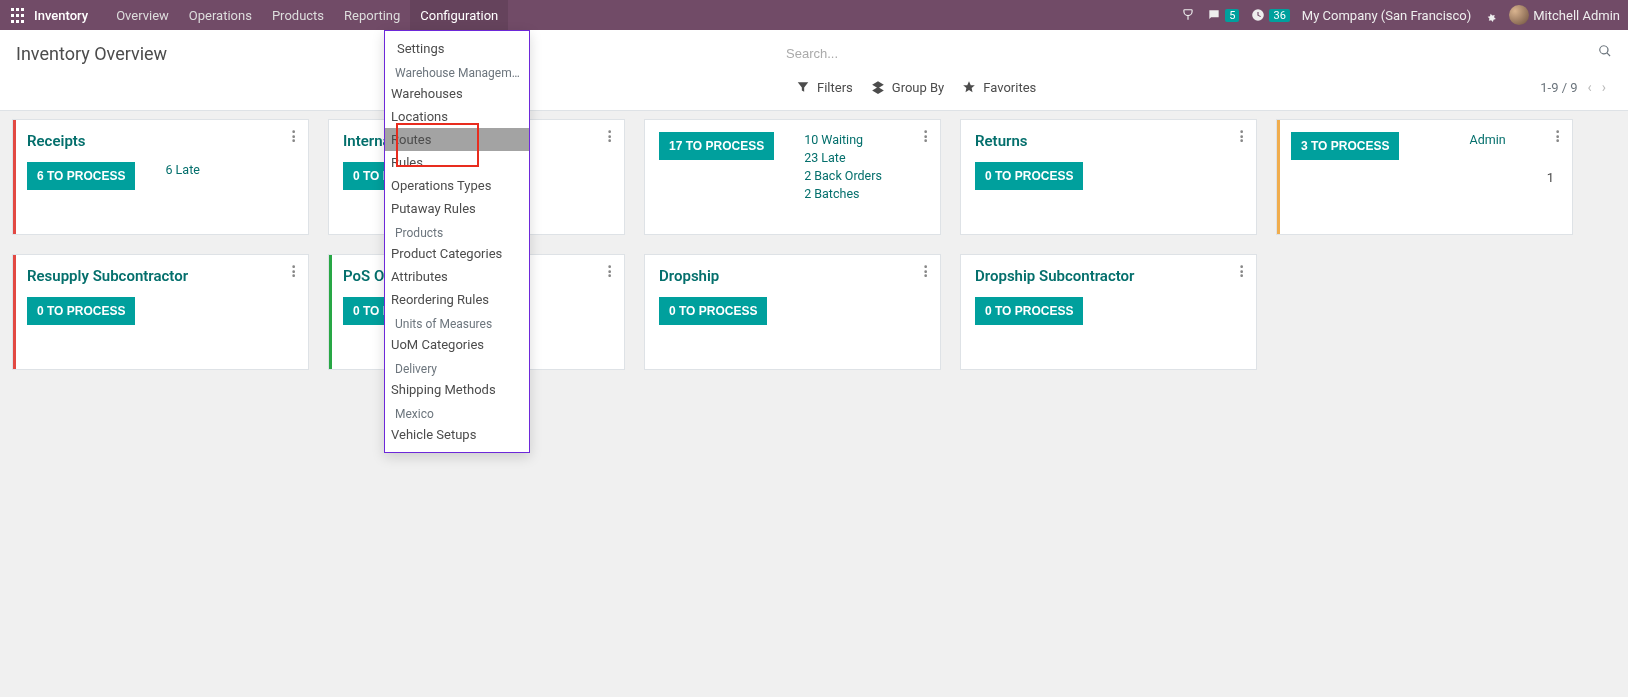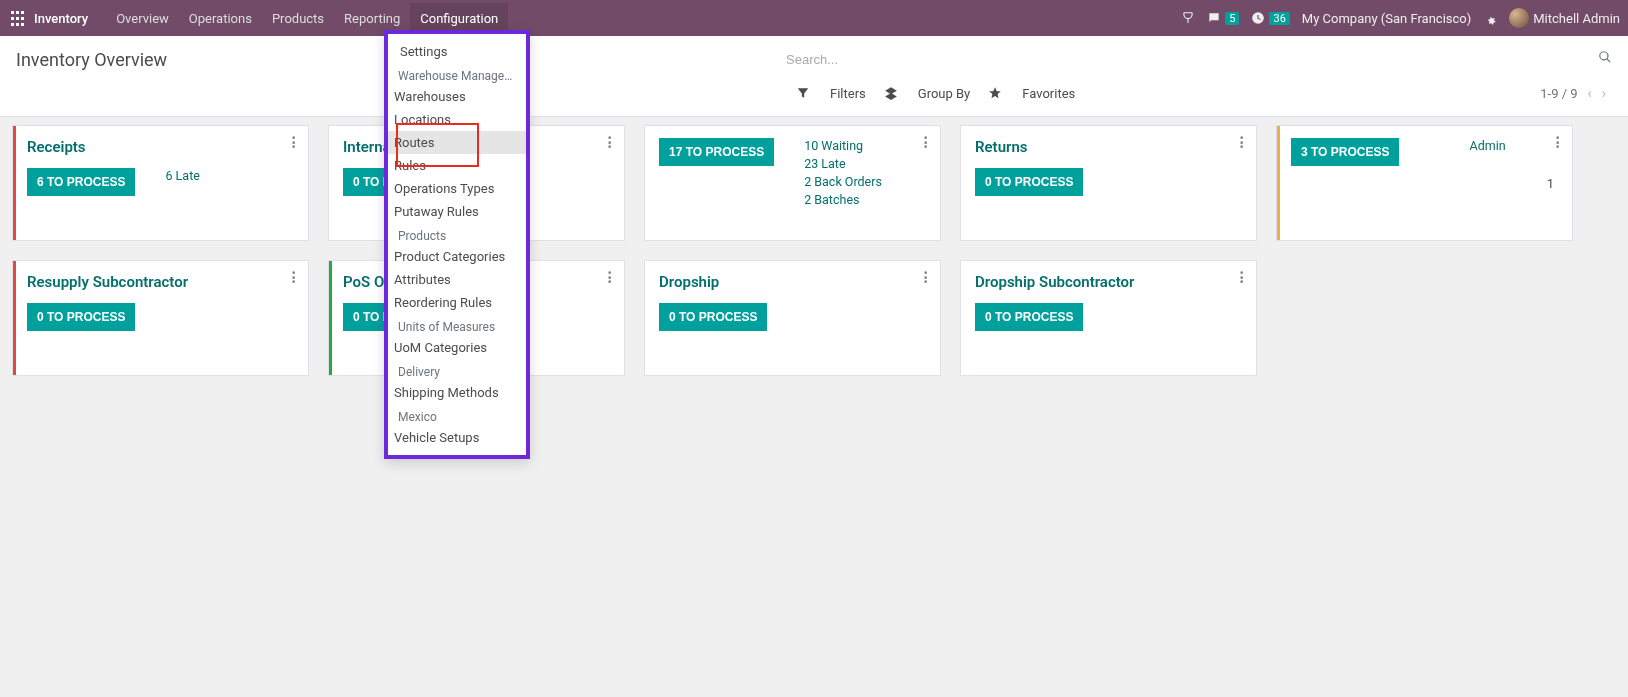--- a/index.html
+++ b/index.html
@@ -1,58 +1,58 @@
 <!DOCTYPE html>
 <html><head>
 <meta charset="utf-8">
 <style>
   * { box-sizing: border-box; margin: 0; padding: 0; }
   body { font-family: -apple-system, BlinkMacSystemFont, "Segoe UI", Roboto, "Helvetica Neue", Arial, sans-serif; background: #f0f0f0; font-size: 13px; color: #4c4c4c; width: 1628px; height: 697px; overflow: hidden; }
 
   
-  .topbar { height: 36px; background: #714b67; color: #eee; display: flex; align-items: center; padding: 0 8px; font-size: 13px; }
+  .topbar { height: 30px; background: #714b67; color: #eee; display: flex; align-items: center; padding: 0 8px; font-size: 13px; }
   .topbar .apps-icon { width: 18px; height: 18px; display: flex; flex-wrap: wrap; align-items: center; justify-content: center; margin-right: 8px; cursor: pointer; }
   .topbar .apps-icon span { width: 3px; height: 3px; background: #fff; margin: 1px; }
   .topbar .brand { font-weight: 500; margin-right: 18px; color: #fff; }
   .topbar .menu-item { padding: 0 10px; cursor: pointer; color: #ddd; height: 30px; display: flex; align-items: center; }
   .topbar .menu-item.active { background: rgba(0,0,0,0.1); color: #fff; }
   .topbar .spacer { flex: 1; }
   .topbar .systray { display: flex; align-items: center; gap: 12px; }
   .topbar .systray-item { display: flex; align-items: center; gap: 4px; cursor: pointer; color: #eee; }
   .badge { background: #00a09d; color: #fff; border-radius: 2px; font-size: 11px; padding: 1px 4px; line-height: 1; }
   .avatar { width: 20px; height: 20px; border-radius: 50%; background: radial-gradient(circle at 30% 30%, #d9b48f, #6b4e3d); display: inline-block; }
 
   
   .control-panel { background: #fff; border-bottom: 1px solid #dee2e6; padding: 6px 16px 6px 16px; }
   .cp-row { display: flex; align-items: center; min-height: 34px; }
   .cp-title { font-size: 18px; color: #4c4c4c; flex: 0 0 770px; }
   .search-wrap { flex: 1; display: flex; align-items: center; }
   .search-input { flex: 1; border: none; outline: none; font-size: 13px; padding: 4px 0; color: #555; background: transparent; }
   .search-input::placeholder { color: #aaa; }
   .search-icon { color: #6c757d; cursor: pointer; font-size: 15px; margin-left: 8px; }
   .cp-filters { display: flex; align-items: center; gap: 18px; padding-left: 780px; position: relative; }
-  .filter-btn { display: flex; align-items: center; gap: 20px; cursor: pointer; color: #4c4c4c; font-size: 13px; }
+  .filter-btn { display: flex; align-items: center; gap: 7px; cursor: pointer; color: #4c4c4c; font-size: 13px; }
   .pager { position: absolute; right: 6px; display: flex; align-items: center; gap: 10px; color: #6c757d; }
   .pager .arrow { cursor: pointer; color: #bbb; font-size: 14px; }
   .card { width: 297px; height: 116px; background: #fff; border: 1px solid #dee2e6; position: relative; padding: 12px 14px; }
   .card .stripe { position: absolute; left: 0; top: 0; bottom: 0; width: 3px; }
   .card-title { color: #046f6c; font-weight: 600; font-size: 15px; margin-bottom: 12px; cursor: pointer; }
   .card-kebab { position: absolute; top: 10px; right: 12px; color: #888; cursor: pointer; font-size: 13px; letter-spacing: 0; line-height: 0.35; }
   .card-kebab::before { content: "•\A•\A•"; white-space: pre; }
   .card-body { display: flex; gap: 30px; align-items: flex-start; }
   .process-btn { background: #00a09d; color: #fff; border: none; padding: 7px 10px; font-size: 12px; font-weight: 600; cursor: pointer; text-align: right; }
   .stat-list { display: flex; flex-direction: column; gap: 3px; }
   .stat-item { color: #046f6c; font-size: 12.5px; cursor: pointer; display: flex; gap: 4px; }
   .stat-label-right { color: #046f6c; font-size: 12.5px; cursor: pointer; }
   .late-count { position: absolute; right: 18px; top: 50px; color: #4c4c4c; font-size: 13px; }
 
   
-  .dropdown { position: absolute; top: 30px; left: 384px; width: 146px; background: #fff; border: 4px solid #6d28d9; box-shadow: 0 4px 12px rgba(0,0,0,0.15); padding: 6px 0; z-index: 100; }
+  .dropdown { position: absolute; top: 30px; left: 384px; width: 146px; background: #fff; border: 1px solid #6d28d9; box-shadow: 0 4px 12px rgba(0,0,0,0.15); padding: 6px 0; z-index: 100; }
   .dd-item { padding: 4px 6px 4px 12px; cursor: pointer; color: #4c4c4c; font-size: 13px; white-space: nowrap; overflow: hidden; text-overflow: ellipsis; }
-  .dd-item:hover, .dd-item.hover { background: #e5e5e5; }
+  .dd-item:hover, .dd-item.hover { background: #a3a3a3; }
   .dd-item.indent { padding-left: 6px; }
   .dd-header { padding: 6px 6px 2px 10px; color: #6c757d; font-size: 12px; white-space: nowrap; overflow: hidden; text-overflow: ellipsis; }
 
   
   .highlight-box { position: absolute; border: 2.5px solid #e82c1e; pointer-events: none; z-index: 200; }
 
   .row-kanban { display: flex; gap: 19px; padding: 8px 12px; flex-wrap: wrap; }
 
   svg.icon { width: 14px; height: 14px; fill: currentColor; }
 </style>

